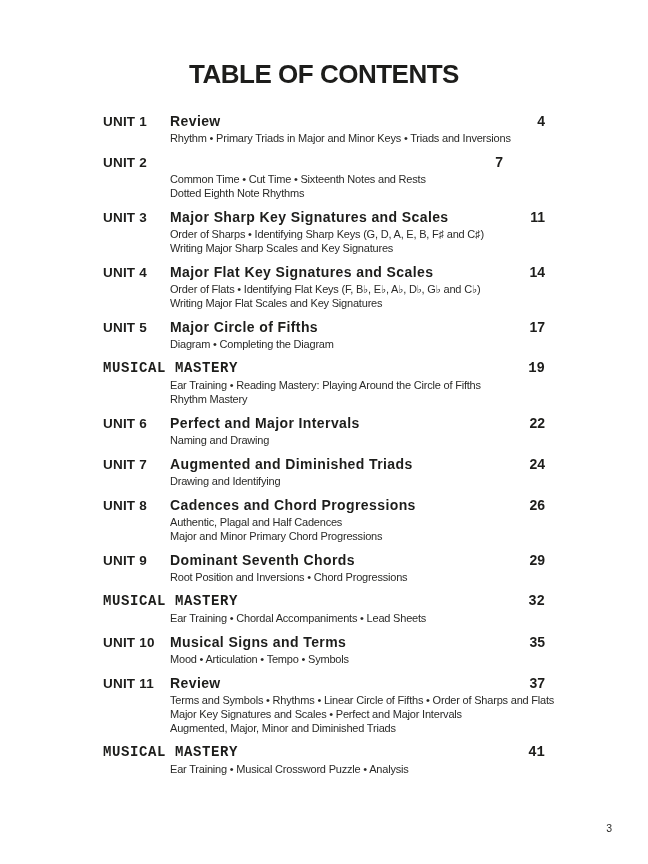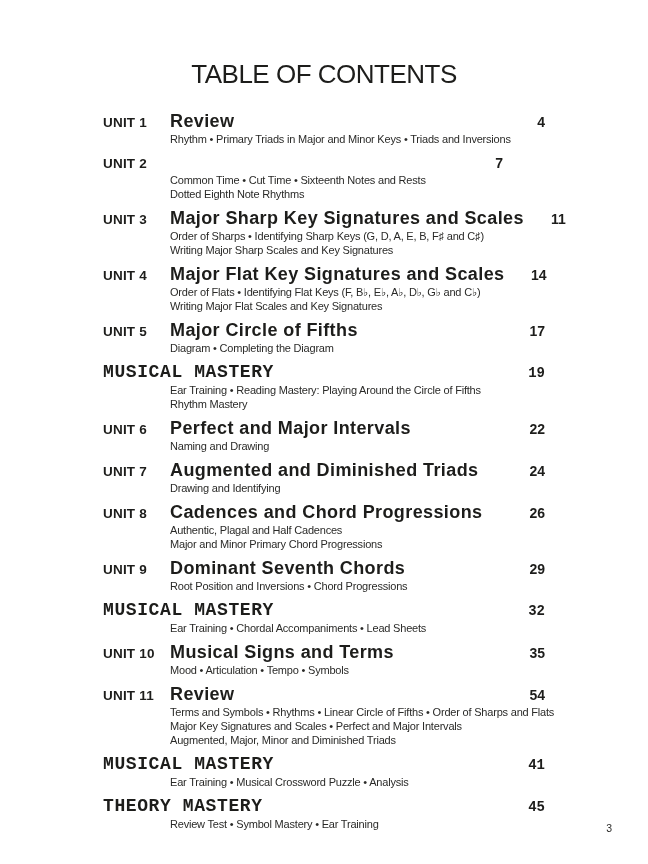--- a/index.html
+++ b/index.html
@@ -15,21 +15,21 @@
     background: #ffffff;
     color: #1d1d1b;
     font-family: "Liberation Sans", sans-serif;
     overflow: hidden;
   }
   h1.toc-title {
     margin: 60px 0 0 0;
     text-align: center;
     font-size: 26px;
     line-height: 28px;
-    font-weight: 400;
+    font-weight: 700;
     letter-spacing: -0.5px;
     color: #1d1d1b;
   }
   .toc {
     margin: 25px 0 16px 103px;
     width: 442px;
   }
   .entry {
     margin-bottom: 9px;
   }
@@ -40,21 +40,21 @@
     line-height: 17px;
     margin-bottom: 1px;
   }
   .unit-label {
     font-size: 13.5px;
     font-weight: 800;
     letter-spacing: 0.2px;
     white-space: nowrap;
   }
   .entry-title {
-    font-size: 18px;
+    font-size: 14px;
     font-weight: 800;
     letter-spacing: 0.4px;
     white-space: nowrap;
   }
   .page-num {
     font-size: 14px;
     font-weight: 800;
     text-align: right;
   }
   .entry.mastery .head {
@@ -221,45 +221,35 @@
     </div>
     <div class="subs">
           <div class="sub">Mood • Articulation • Tempo • Symbols</div>
         </div>
   </article>
 
   <article class="entry unit">
     <div class="head">
       <span class="unit-label">UNIT 11</span>
       <span class="entry-title">Review</span>
-      <span class="page-num">54</span>
+      <span class="page-num">37</span>
     </div>
     <div class="subs">
           <div class="sub">Terms and Symbols • Rhythms • Linear Circle of Fifths • Order of Sharps and Flats</div>
           <div class="sub">Major Key Signatures and Scales • Perfect and Major Intervals</div>
           <div class="sub">Augmented, Major, Minor and Diminished Triads</div>
         </div>
   </article>
 
   <article class="entry mastery">
     <div class="head">
 
       <span class="entry-title">MUSICAL MASTERY</span>
       <span class="page-num">41</span>
     </div>
     <div class="subs">
           <div class="sub">Ear Training • Musical Crossword Puzzle • Analysis</div>
         </div>
   </article>
 
-  <article class="entry mastery">
-    <div class="head">
-
-      <span class="entry-title">THEORY MASTERY</span>
-      <span class="page-num">45</span>
-    </div>
-    <div class="subs">
-          <div class="sub">Review Test • Symbol Mastery • Ear Training</div>
-        </div>
-  </article>
 </section>
   <div class="folio">3</div>
 </main>
 
 </body></html>

